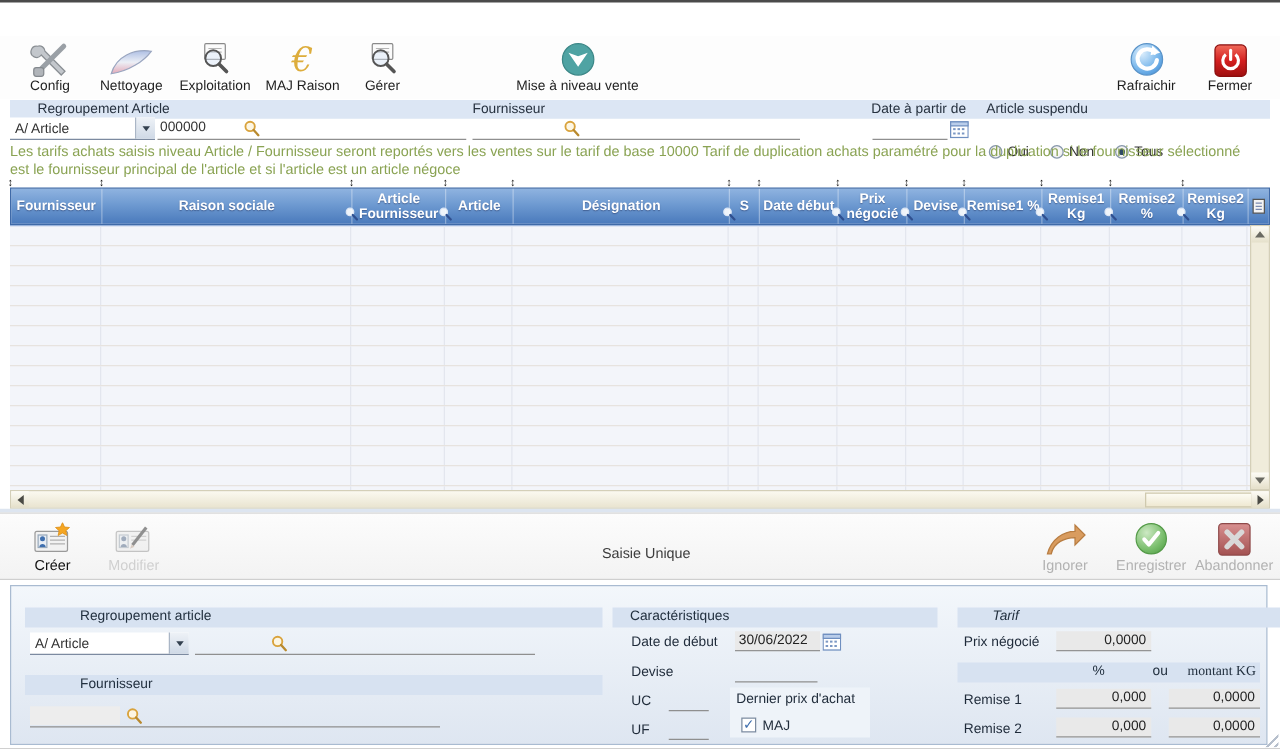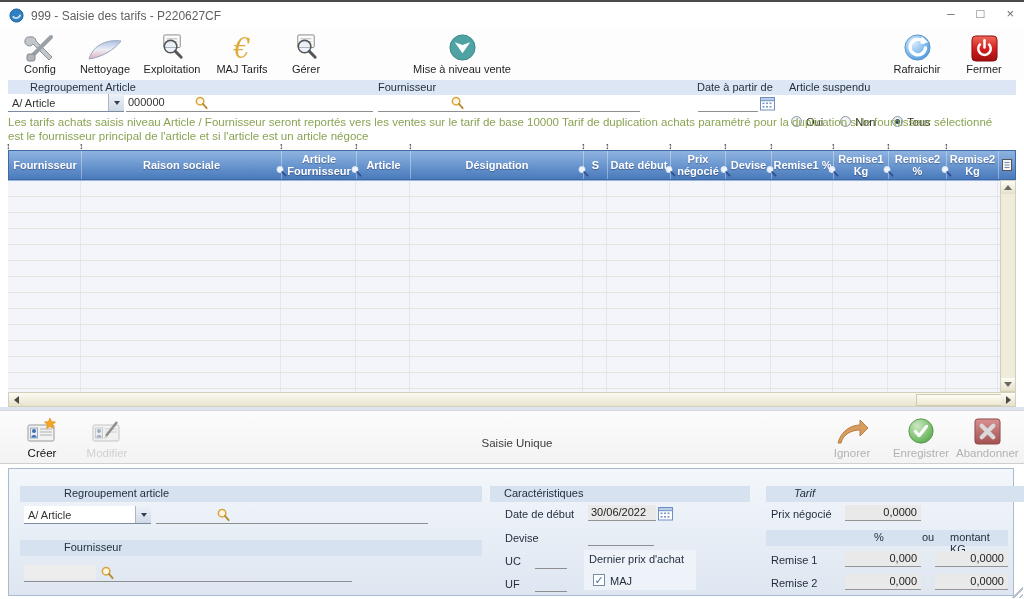--- a/index.html
+++ b/index.html
@@ -81,34 +81,20 @@
   .grip{position:absolute;right:1px;bottom:1px;width:14px;height:14px;
         background:repeating-linear-gradient(135deg,transparent 0 3px,#b6bfcc 3px 4.5px);
         clip-path:polygon(100% 0,100% 100%,0 100%);}
   svg{display:block;}
 </style>
 </head>
 <body>
 
 <div id="win">
 
-  <div class="titlebar">
-    <span class="app-icon">
-      <svg width="15" height="15" viewBox="0 0 16 16">
-          <circle cx="8" cy="8" r="7" fill="#2f7fc1" stroke="#1d5f9b"></circle>
-          <path d="M4 9 a4.5 4.5 0 0 0 8 -2" stroke="#bfe0f5" stroke-width="2" fill="none"></path>
-        </svg>
-    </span>
-    <span class="title-text">999 - Saisie des tarifs - P220627CF</span>
-    <span class="winbtns">
-      <span class="winbtn">–</span>
-      <span class="winbtn">□</span>
-      <span class="winbtn">×</span>
-    </span>
-  </div>
 
   <div class="toolbar">
     <div class="tbtn" style="left:12px;width:56px;">
       <div class="ticon">
         <svg width="32" height="28" viewBox="0 0 32 28">
             <path d="M6 3 a4.5 4.5 0 1 0 3 7 L25 26 l3 -3 L12 7 a4.5 4.5 0 0 0 -6 -4 z" fill="#c3c7cc" stroke="#8a8f94"></path>
             <line x1="27" y1="3" x2="7" y2="23" stroke="#9aa0a6" stroke-width="4" stroke-linecap="round"></line>
             <rect x="3" y="20" width="8" height="7" rx="2" fill="#b1b5ba" stroke="#84898e"></rect>
           </svg>
       </div>
@@ -138,21 +124,21 @@
             </defs>
             <path d="M2 22 C6 8 20 2 34 4 C28 12 16 20 2 22 Z" fill="url(#fg)" stroke="#9aa6c0"></path>
           </svg>
       </div>
       <div class="tlbl">Nettoyage</div>
     </div>
     <div class="tbtn" style="left:210px;width:64px;">
       <div class="ticon">
           <span class="euro">€</span>
         </div>
-      <div class="tlbl">MAJ Tarifs</div>
+      <div class="tlbl">MAJ Raison</div>
     </div>
     <div class="tbtn" style="left:281px;width:50px;">
       <div class="ticon">
         <svg width="29" height="29" viewBox="0 0 30 30">
             <rect x="6" y="2" width="17" height="13" rx="1" fill="#fbfbfb" stroke="#8a8a8a"></rect>
             <line x1="9" y1="6" x2="20" y2="6" stroke="#b5b5b5"></line>
             <line x1="9" y1="9" x2="20" y2="9" stroke="#b5b5b5"></line>
             <circle cx="13" cy="14" r="6.5" fill="rgba(214,228,246,.45)" stroke="#555" stroke-width="1.6"></circle>
             <line x1="18" y1="19" x2="24" y2="25" stroke="#555" stroke-width="3" stroke-linecap="round"></line>
           </svg>
@@ -763,21 +749,21 @@
   <div class="sband" style="left:766px;top:484px;width:288px;font-style:italic;">
     <span style="left:28px;">Tarif</span>
   </div>
   <span class="flabel" style="left:771px;top:506px;">Prix négocié</span>
   <div class="gfield" style="left:845px;top:503px;width:76px;height:16px;">
     <span>0,0000</span>
   </div>
   <div class="sband" style="left:766px;top:528px;width:242px;">
     <span style="left:108px;">%</span>
     <span style="left:156px;">ou</span>
-    <span style="left:184px;">montant KG</span>
+    <span style="left:184px;font-family:Liberation Serif, serif;">montant KG</span>
   </div>
   <span class="flabel" style="left:771px;top:552px;">Remise 1</span>
   <div class="gfield" style="left:845px;top:549px;width:76px;height:16px;">
     <span>0,000</span>
   </div>
   <div class="gfield" style="left:935px;top:549px;width:73px;height:16px;">
     <span>0,0000</span>
   </div>
   <span class="flabel" style="left:771px;top:575px;">Remise 2</span>
   <div class="gfield" style="left:845px;top:572px;width:76px;height:16px;">

